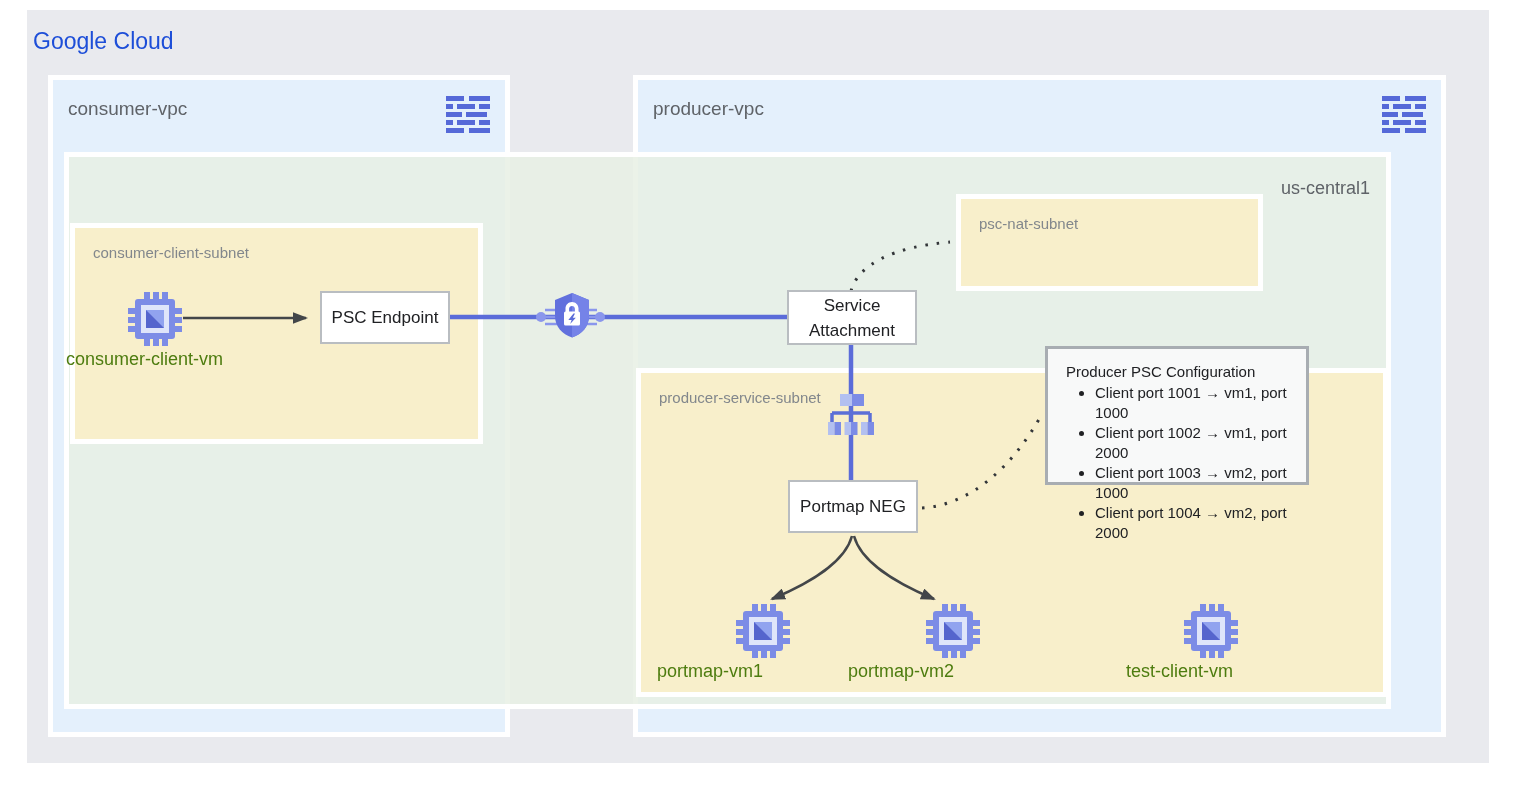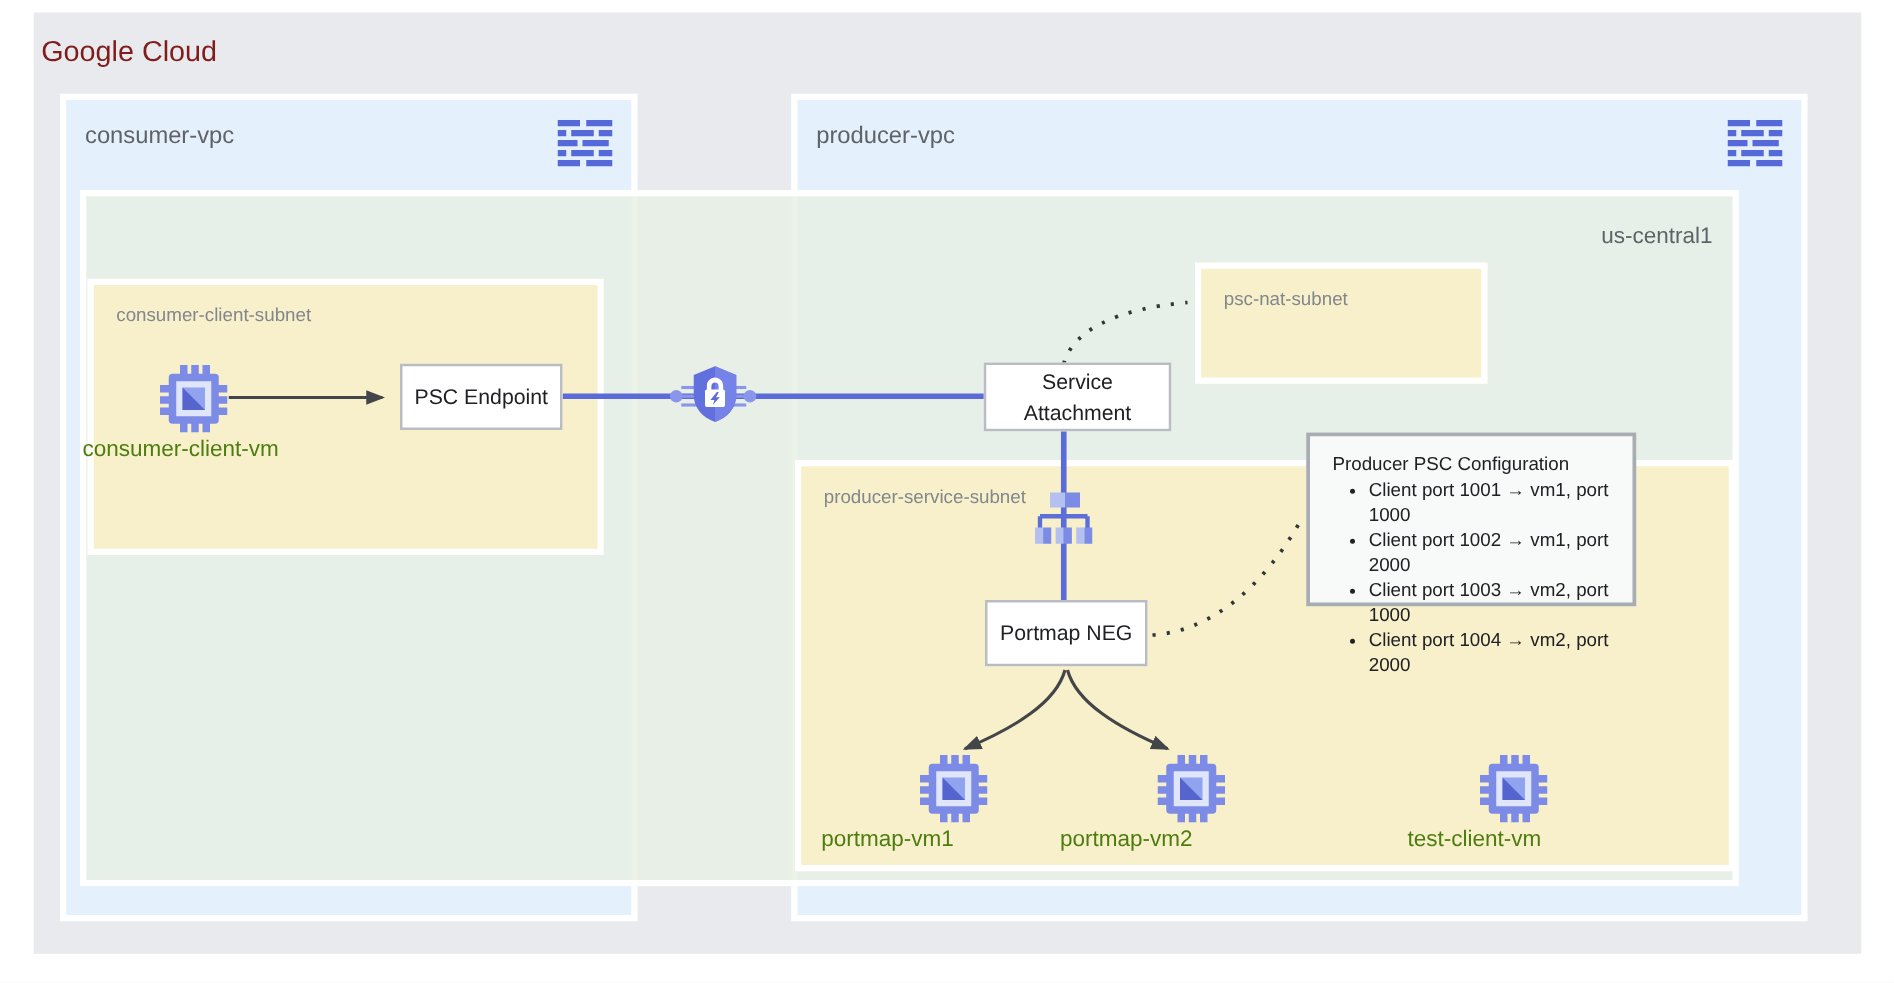--- a/index.html
+++ b/index.html
@@ -1,38 +1,38 @@
 <!DOCTYPE html>
 <html><head>
 <meta charset="utf-8">
 <style>
   html,body{margin:0;padding:0;background:#fff;}
   body{width:1515px;height:786px;position:relative;overflow:hidden;
        font-family:"Liberation Sans","DejaVu Sans",sans-serif;color:#202124;}
   .abs{position:absolute;}
   .gcp{left:27px;top:10px;width:1462px;height:753px;background:#e9eaee;}
-  .gcp-title{left:33px;top:28px;font-size:23px;color:#7f1d1d;}
+  .gcp-title{left:33px;top:28px;font-size:23px;color:#1d4ed8;}
   .vpc{background:#e4f0fc;border:5px solid #fff;box-sizing:border-box;}
   .vpc-consumer{left:48px;top:75px;width:462px;height:662px;}
   .vpc-producer{left:633px;top:75px;width:813px;height:662px;}
   .vpc-label{left:15px;top:18px;font-size:19px;color:#5f6368;}
   .vpc-icon{right:15px;top:16px;}
   .region{left:64px;top:152px;width:1327px;height:557px;
           background:rgba(232,240,228,0.85);border:5px solid #fff;box-sizing:border-box;}
   .region-label{right:16px;top:21px;font-size:18px;color:#5f6368;}
   .subnet{background:#f8efcb;border:5px solid #fff;box-sizing:border-box;}
   .subnet-label{left:18px;top:16px;font-size:15px;color:#82878c;}
   .sn-consumer{left:70px;top:223px;width:413px;height:221px;}
-  .sn-pscnat{left:956px;top:210px;width:234px;height:97px;}
+  .sn-pscnat{left:956px;top:194px;width:307px;height:97px;}
   .sn-producer{left:636px;top:368px;width:752px;height:329px;}
   .node-box{background:#fff;border:2px solid #b9bdc1;box-sizing:border-box;
             display:flex;align-items:center;justify-content:center;text-align:center;
             font-size:17px;color:#202124;line-height:25px;}
   .nb-psc{left:320px;top:291px;width:130px;height:53px;}
-  .nb-sa{left:787px;top:290px;width:150px;height:55px;padding:2px;}
+  .nb-sa{left:787px;top:290px;width:130px;height:55px;padding:2px;}
   .nb-neg{left:788px;top:480px;width:130px;height:53px;text-align:center;}
   .vm-label{font-size:18px;color:#4d7c0f;width:210px;}
   .config{left:1045px;top:346px;width:264px;height:139px;background:#f8f9f9;
           border:3px solid #a8adb2;box-sizing:border-box;}
   .config-title{margin:14px 0 0 18px;font-size:15px;color:#202124;}
   .config ul{margin:3px 0 0 0;padding-left:47px;}
   .config li{font-size:15px;line-height:20px;color:#202124;}
   svg{display:block;}
   .overlay{left:0;top:0;pointer-events:none;}
 </style>

